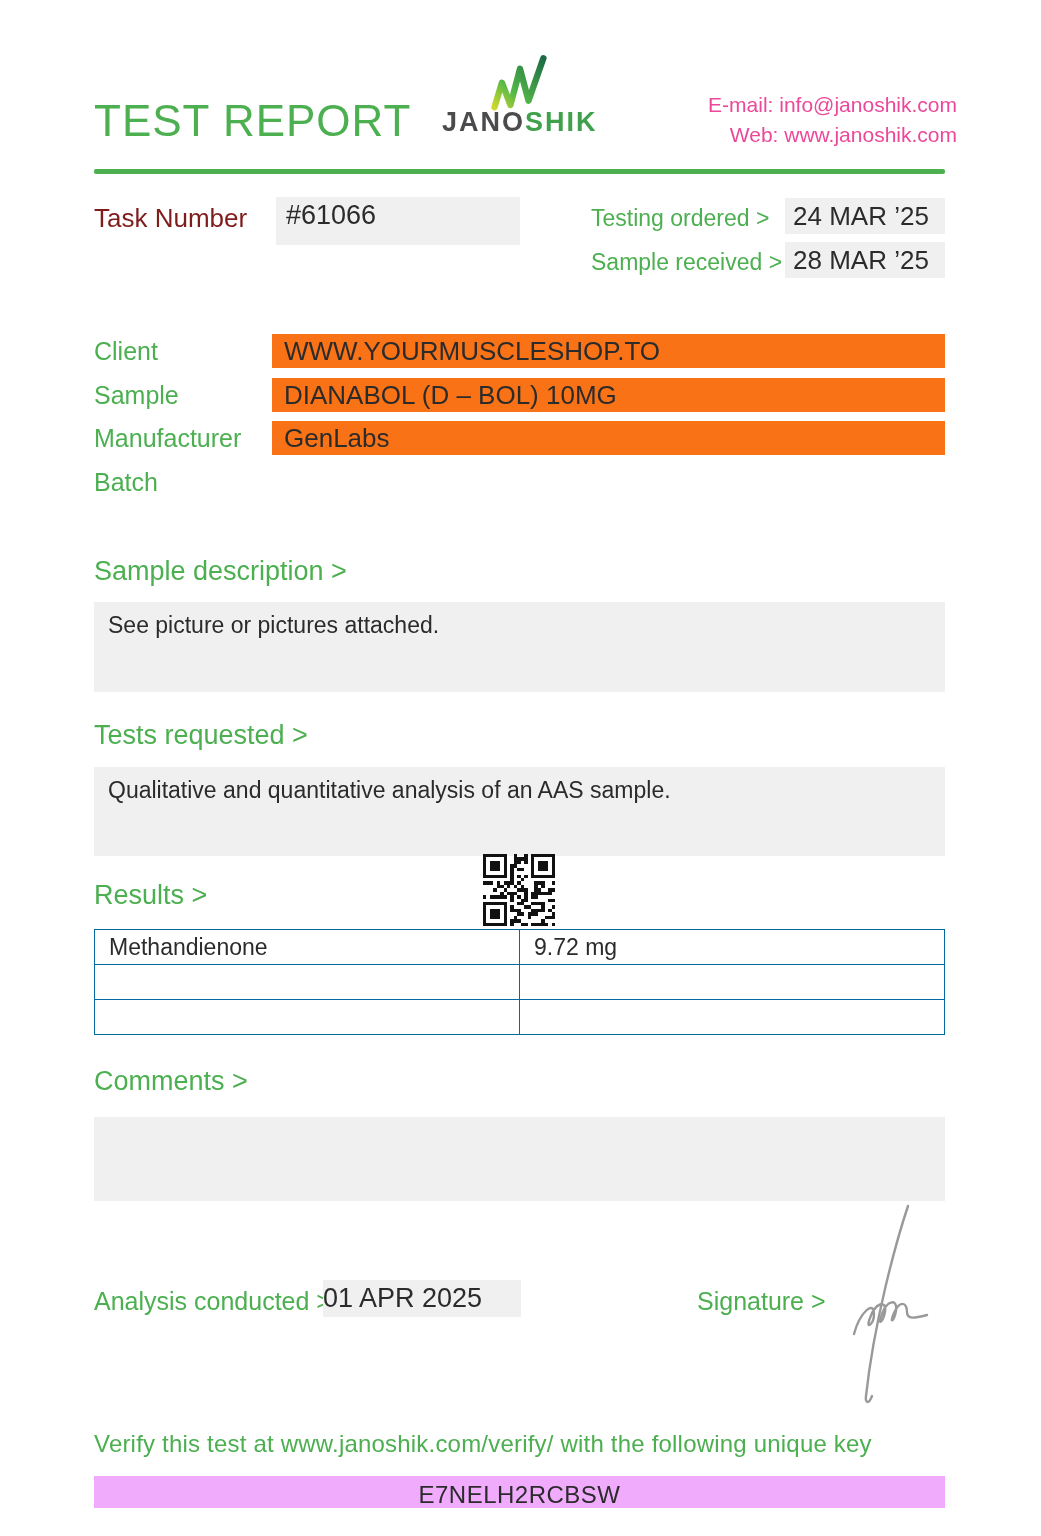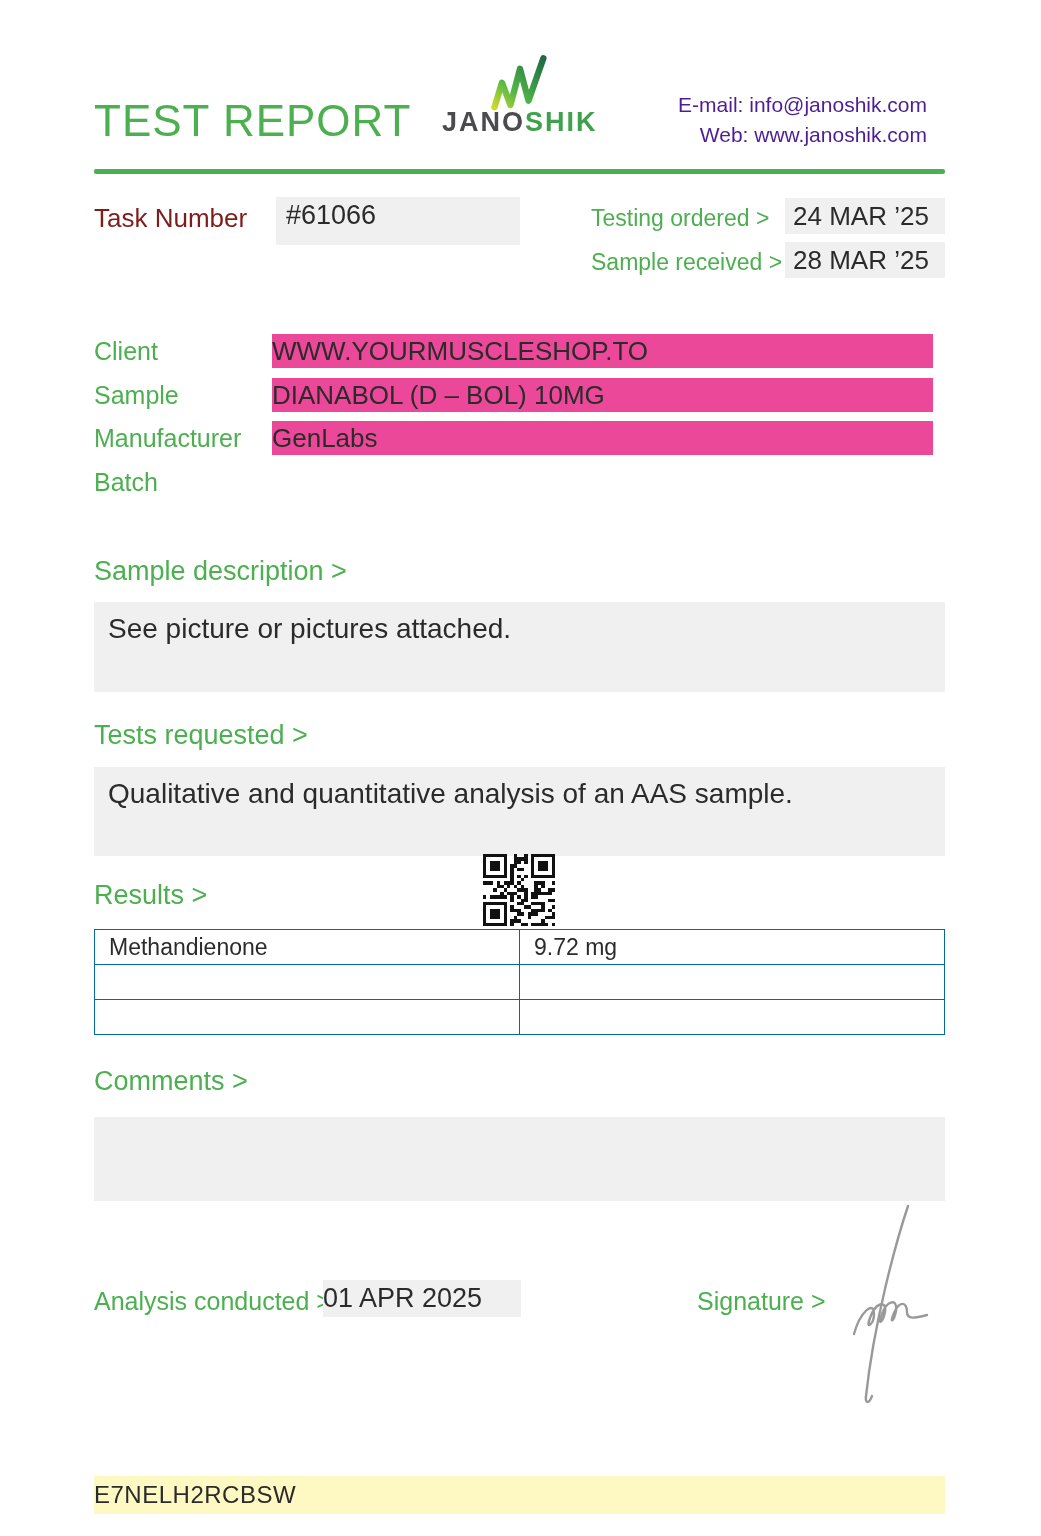--- a/index.html
+++ b/index.html
@@ -8,54 +8,54 @@
     font-family:"Liberation Sans",sans-serif;color:#2b2b2b;overflow:hidden;
   }
   .abs{position:absolute;}
   .box{background:#f0f0f0;}
 
   
   .title{left:94px;top:96px;font-size:44px;letter-spacing:1px;color:#4CAF50;white-space:nowrap;}
   .logo-icon{left:486px;top:54px;width:68px;height:54px;}
   .logo-text{left:442px;top:107px;font-size:27px;font-weight:bold;letter-spacing:2px;color:#4b4b4d;white-space:nowrap;}
   .logo-text .shik{color:#3fa14b;}
-  .contact{right:114px;top:90px;text-align:right;font-size:21px;color:#4c1d95;line-height:1.45;}
+  .contact{right:84px;top:90px;text-align:right;font-size:21px;color:#ec4899;line-height:1.45;}
   .divider{left:94px;top:169px;width:851px;height:5px;background:#4CAF50;border-radius:2px;}
 
   
   .task-label{left:94px;top:203px;font-size:26px;color:#7f1d1d;white-space:nowrap;}
   .task-box{left:276px;top:197px;width:234px;height:48px;line-height:36px;padding-left:10px;font-size:27px;}
   .date-label-1{left:591px;top:205px;font-size:23px;color:#4CAF50;white-space:nowrap;}
   .date-box-1{left:785px;top:198px;width:152px;height:36px;line-height:36px;padding-left:8px;font-size:26px;white-space:nowrap;}
   .date-label-2{left:591px;top:249px;font-size:23px;color:#4CAF50;white-space:nowrap;}
   .date-box-2{left:785px;top:242px;width:152px;height:36px;line-height:36px;padding-left:8px;font-size:26px;white-space:nowrap;}
 
   
   .info-row{left:94px;width:851px;height:34px;}
   .info-label{position:absolute;left:0;top:0;line-height:34px;font-size:25px;color:#4CAF50;white-space:nowrap;}
-  .info-box{position:absolute;left:178px;top:0;width:661px;height:34px;line-height:34px;padding-left:0;font-size:26px;background:#ec4899;white-space:nowrap;}
+  .info-box{position:absolute;left:178px;top:0;width:661px;height:34px;line-height:34px;padding-left:12px;font-size:26px;background:#f97316;white-space:nowrap;}
 
   
   .sec-heading{left:94px;font-size:27px;color:#4CAF50;white-space:nowrap;}
-  .sec-box{left:94px;width:823px;padding:8px 14px;font-size:28px;line-height:1.35;background:#f0f0f0;}
+  .sec-box{left:94px;width:823px;padding:8px 14px;font-size:23px;line-height:1.35;background:#f0f0f0;}
 
   
   .results-table{left:94px;top:929px;width:851px;border-collapse:collapse;table-layout:fixed;}
   .results-table td{border:1px solid #0369a1;height:34px;font-size:23px;padding:0 0 0 14px;background:#fff;}
 
   .qr{left:483px;top:854px;width:72px;height:72px;}
   .qr svg{width:100%;height:100%;shape-rendering:crispEdges;fill:#111;}
 
   
   .analysis-label{left:94px;top:1287px;font-size:25px;color:#4CAF50;white-space:nowrap;}
   .analysis-box{left:323px;top:1280px;width:198px;height:37px;line-height:37px;font-size:27px;white-space:nowrap;}
   .signature-label{left:697px;top:1287px;font-size:25px;color:#4CAF50;white-space:nowrap;text-align:center;}
   .signature-svg{left:830px;top:1200px;width:115px;height:210px;}
   .verify-line{left:94px;top:1430px;width:851px;font-size:24px;color:#4CAF50;white-space:nowrap;letter-spacing:0.2px;}
-  .key-bar{left:94px;top:1476px;width:851px;height:38px;line-height:38px;font-size:24px;letter-spacing:0.5px;background:#fef9c3;}
+  .key-bar{left:94px;top:1476px;width:851px;height:32px;line-height:38px;text-align:center;font-size:24px;letter-spacing:0.5px;background:#f0abfc;}
 </style>
 </head>
 <body>
 
 <div class="page">
 
   <div class="abs title">TEST REPORT</div>
 
   <div class="abs logo-icon">
     <svg viewBox="0 0 64 54" xmlns="http://www.w3.org/2000/svg">
@@ -361,15 +361,16 @@
   <div class="abs signature-label">Signature &gt;</div>
   <div class="abs signature-svg">
     <svg viewBox="0 0 115 210" xmlns="http://www.w3.org/2000/svg">
       <g fill="none" stroke="#999999" stroke-width="2.4" stroke-linecap="round">
         <path d="M 78 6 C 66 42, 44 122, 36 196 C 35 204, 39 204, 42 196"></path>
         <path d="M 24 134 C 30 112, 44 100, 44 114 C 44 124, 35 131, 40 118 C 45 103, 57 99, 55 112 C 53 122, 47 127, 52 114 C 57 100, 68 98, 66 111 C 64 121, 59 125, 64 113 C 69 101, 77 101, 77 112 C 77 120, 85 118, 97 115"></path>
       </g>
     </svg>
   </div>
 
+  <div class="abs verify-line">Verify this test at www.janoshik.com/verify/ with the following unique key</div>
   <div class="abs key-bar">E7NELH2RCBSW</div>
 
 </div>
 
 </body></html>

